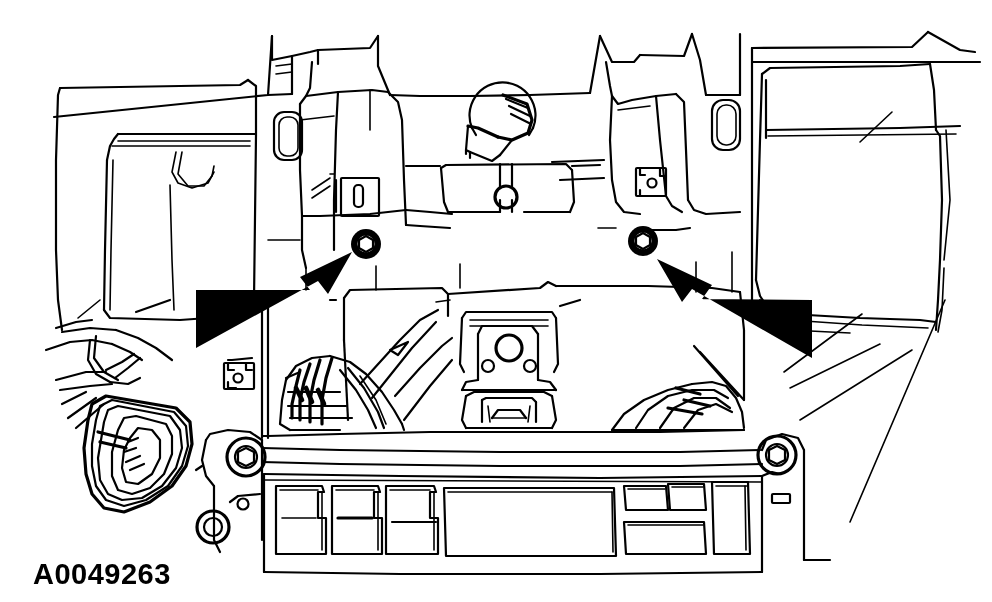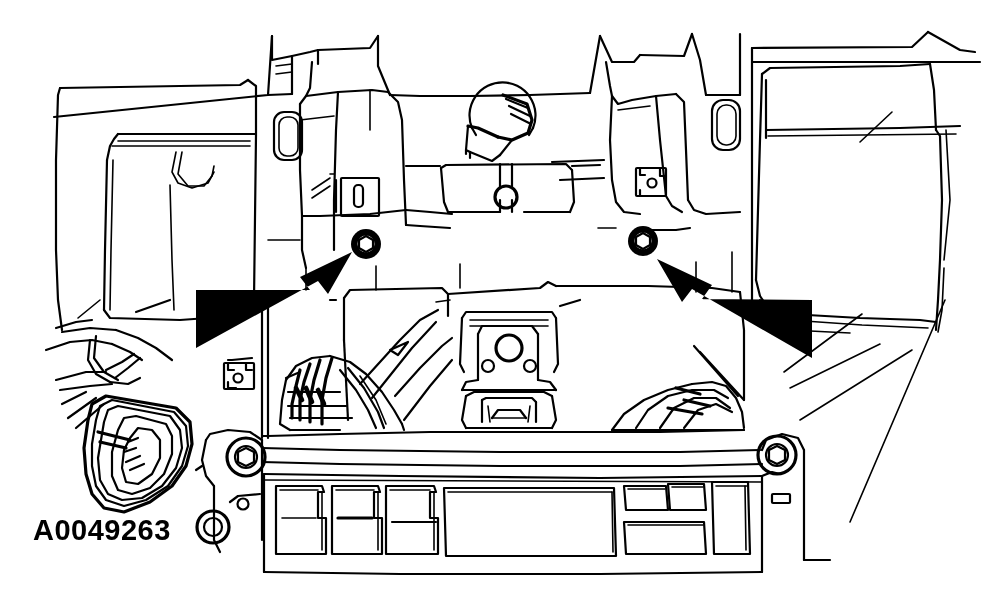--- a/index.html
+++ b/index.html
@@ -33,21 +33,21 @@
     stroke-linejoin: round;
   }
   .w1 { stroke-width: 1.6; }
   .w2 { stroke-width: 2.2; }
   .w3 { stroke-width: 3.2; }
   .w4 { stroke-width: 4.6; }
   .solid { fill: #000000; stroke: none; }
   #part-label {
     position: absolute;
     left: 33px;
-    top: 516px;
+    top: 560px;
     font-family: "Liberation Sans", sans-serif;
     font-size: 29px;
     font-weight: bold;
     letter-spacing: 0.5px;
     color: #000000;
     white-space: nowrap;
     line-height: 1;
   }
 </style>
 </head>

